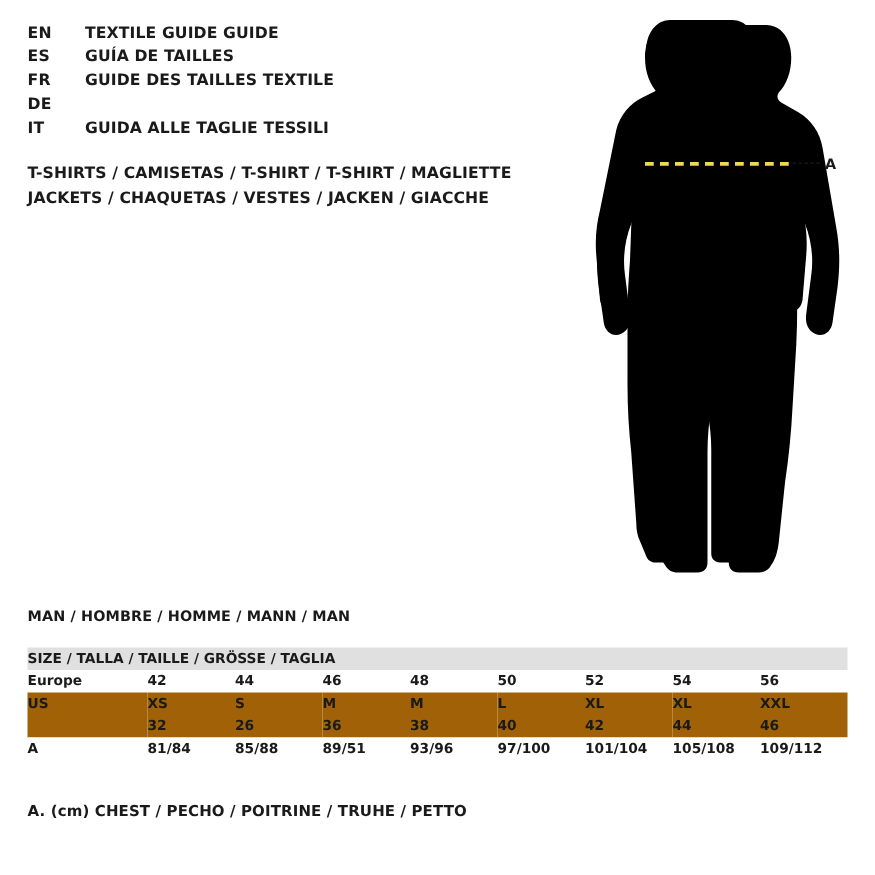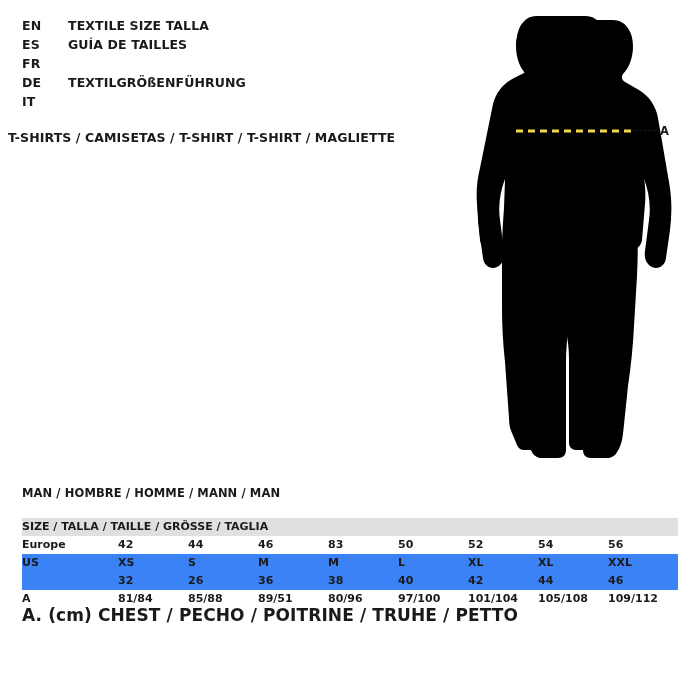--- a/index.html
+++ b/index.html
@@ -41,21 +41,21 @@
   }
   .lang-text {
     font-size: 12.5px;
     font-weight: bold;
     letter-spacing: 0.1px;
   }
 
   
   .cat-block {
     position: absolute;
-    left: 8px;
+    left: 22px;
     top: 128px;
   }
   .cat-line {
     font-size: 12.5px;
     font-weight: bold;
     letter-spacing: 0.1px;
     height: 20px;
     line-height: 20px;
     white-space: nowrap;
   }
@@ -100,21 +100,21 @@
     border-collapse: collapse;
     font-size: 11px;
     font-weight: bold;
   }
   table.size-table td {
     padding: 0;
     height: 18px;
     line-height: 18px;
   }
   .row-band-dark { background: #e0e0e0; }
-  .row-band-light { background: #3b82f6; }
+  .row-band-light { background: #a16207; }
   .row-band-white { background: #ffffff; margin-left: 32px; }
 
   td.label-cell {
     text-align: left;
     padding-left: 2px;
     width: 96px;
     font-weight: bold;
   }
   td.val-cell {
     text-align: left;
@@ -124,54 +124,56 @@
   .group-title-cell {
     text-align: left;
     padding-left: 2px;
     font-weight: bold;
     margin-left: 32px;
   }
 
   .footnote {
     position: absolute;
     left: 22px;
-    top: 605px;
-    font-size: 17px;
+    top: 642px;
+    font-size: 12px;
     font-weight: bold;
     letter-spacing: 0.1px;
   }
 </style>
 </head>
 <body>
 
 <div class="page">
 
   <div class="lang-block">
     <div class="lang-row">
       <span class="lang-code">EN</span>
-      <span class="lang-text">TEXTILE SIZE TALLA</span>
+      <span class="lang-text">TEXTILE GUIDE GUIDE</span>
     </div>
     <div class="lang-row">
       <span class="lang-code">ES</span>
       <span class="lang-text">GUÍA DE TAILLES</span>
     </div>
     <div class="lang-row">
       <span class="lang-code">FR</span>
+      <span class="lang-text">GUIDE DES TAILLES TEXTILE</span>
     </div>
     <div class="lang-row">
       <span class="lang-code">DE</span>
-      <span class="lang-text">TEXTILGRÖßENFÜHRUNG</span>
     </div>
     <div class="lang-row">
       <span class="lang-code">IT</span>
+      <span class="lang-text">GUIDA ALLE TAGLIE TESSILI</span>
     </div>
   </div>
 
   <div class="cat-block">
     <div class="cat-line">T-SHIRTS / CAMISETAS / T-SHIRT / T-SHIRT / MAGLIETTE</div>
+    <div class="cat-line">JACKETS / CHAQUETAS / VESTES / JACKEN / GIACCHE</div>
   </div>
 
   <div class="figure-wrap">
     <svg width="220" height="460" viewBox="0 0 220 460">
 
       <path fill="#000000" d="
         M74,8
         C64,8 56,17 55,30
         C54,41 57,51 62,57
         C64,60 64,63 62,65
@@ -294,21 +296,21 @@
   <table class="size-table">
     <tbody>
       <tr class="row-band-dark">
         <td class="group-title-cell" colspan="9">SIZE / TALLA / TAILLE / GRÖSSE / TAGLIA</td>
       </tr>
       <tr class="row-band-white">
         <td class="label-cell">Europe</td>
         <td class="val-cell">42</td>
         <td class="val-cell">44</td>
         <td class="val-cell">46</td>
-        <td class="val-cell">83</td>
+        <td class="val-cell">48</td>
         <td class="val-cell">50</td>
         <td class="val-cell">52</td>
         <td class="val-cell">54</td>
         <td class="val-cell">56</td>
       </tr>
       <tr class="row-band-light">
         <td class="label-cell">US</td>
         <td class="val-cell">XS</td>
         <td class="val-cell">S</td>
         <td class="val-cell">M</td>
@@ -327,21 +329,21 @@
         <td class="val-cell">40</td>
         <td class="val-cell">42</td>
         <td class="val-cell">44</td>
         <td class="val-cell">46</td>
       </tr>
       <tr class="row-band-white">
         <td class="label-cell">A</td>
         <td class="val-cell">81/84</td>
         <td class="val-cell">85/88</td>
         <td class="val-cell">89/51</td>
-        <td class="val-cell">80/96</td>
+        <td class="val-cell">93/96</td>
         <td class="val-cell">97/100</td>
         <td class="val-cell">101/104</td>
         <td class="val-cell">105/108</td>
         <td class="val-cell">109/112</td>
       </tr>
     </tbody>
   </table>
 
   <div class="footnote">A. (cm) CHEST / PECHO / POITRINE / TRUHE / PETTO</div>
 

